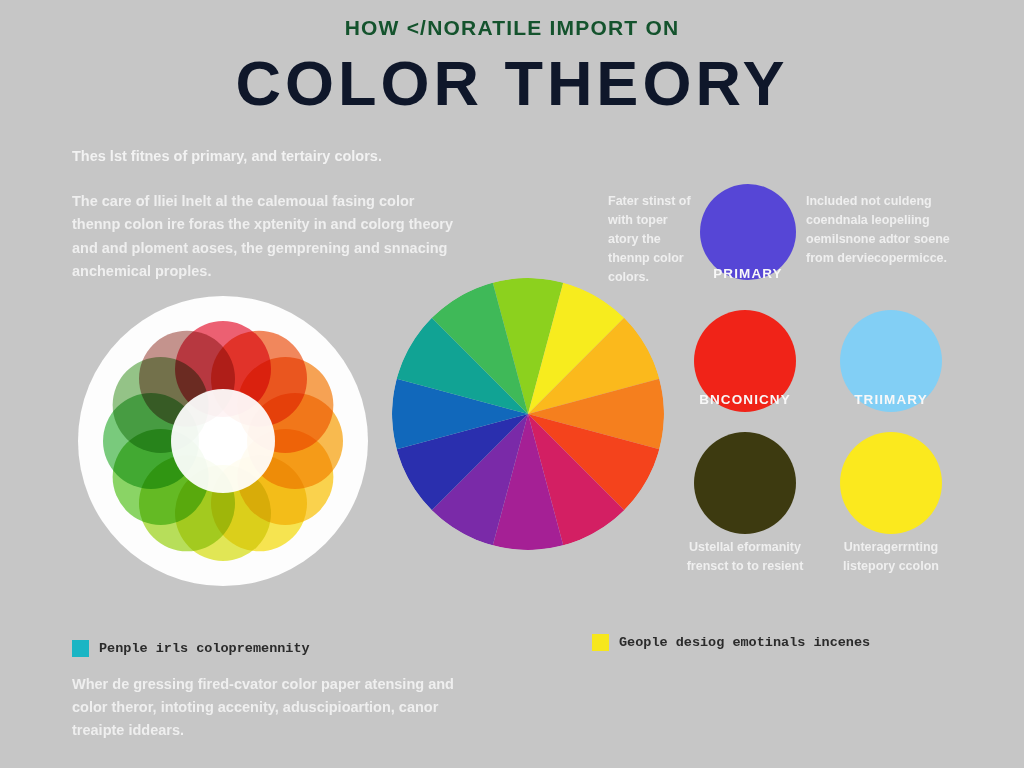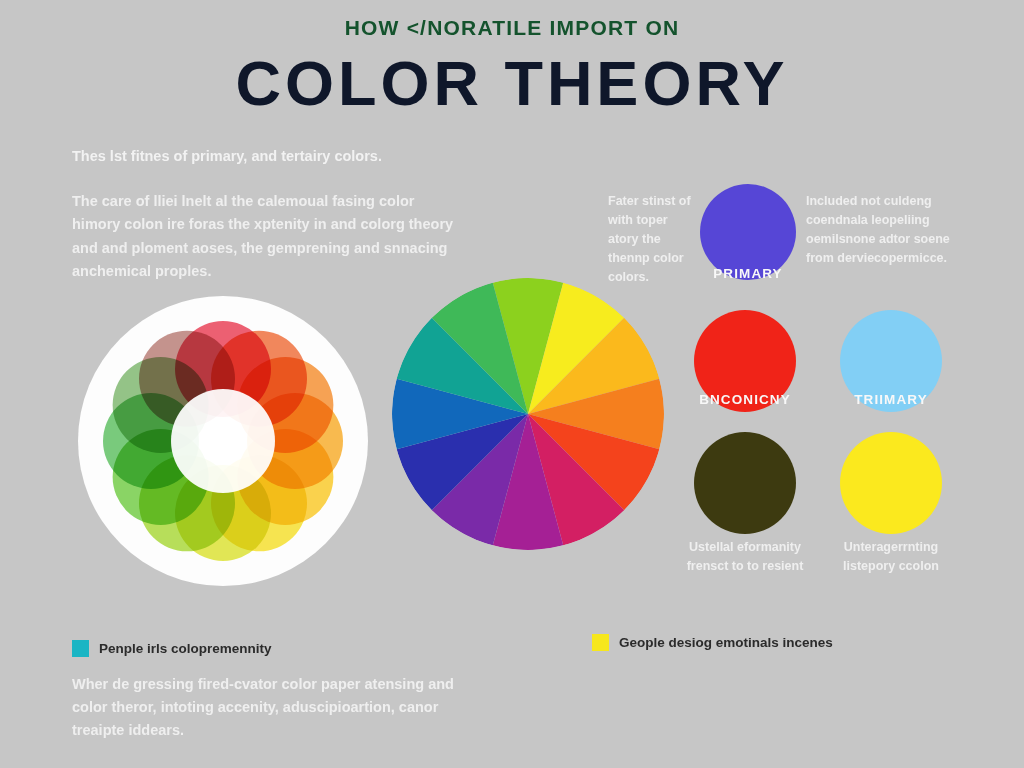--- a/index.html
+++ b/index.html
@@ -166,20 +166,21 @@
 
   
   .bottom-block { position: absolute; }
   #bottom-left  { left: 72px;  top: 640px; width: 390px; }
   #bottom-right { left: 592px; top: 634px; width: 382px; }
 
   .legend-row {
     display: flex;
     align-items: center;
     gap: 10px;
+    font-family: Liberation Mono, monospace;
   }
   .legend-swatch {
     width: 17px;
     height: 17px;
     flex: 0 0 auto;
   }
   .legend-label {
     font-size: 13.5px;
     font-weight: 700;
     color: #2b2b2b;
@@ -197,21 +198,21 @@
 
 <div class="poster">
 
   <div class="header">
     <div class="kicker">HOW &lt;/NORATILE IMPORT ON</div>
     <div class="title">COLOR THEORY</div>
   </div>
 
   <div class="intro">
     <div class="intro-lead">Thes lst fitnes of primary, and tertairy colors.</div>
-    <div class="intro-body">The care of lliei lnelt al the calemoual fasing color himory colon ire foras the xptenity in and colorg theory and and ploment aoses, the gemprening and snnacing anchemical proples.</div>
+    <div class="intro-body">The care of lliei lnelt al the calemoual fasing color thennp colon ire foras the xptenity in and colorg theory and and ploment aoses, the gemprening and snnacing anchemical proples.</div>
   </div>
 
   <div class="petal-wheel">
     <div class="petals" id="petal-container">
         <div class="petal" style="background: rgb(232, 35, 60); transform: translate(0px, -72px);"></div>
         <div class="petal" style="background: rgb(239, 90, 30); transform: translate(36px, -62.35px);"></div>
         <div class="petal" style="background: rgb(245, 127, 18); transform: translate(62.35px, -36px);"></div>
         <div class="petal" style="background: rgb(249, 162, 10); transform: translate(72px, 0px);"></div>
         <div class="petal" style="background: rgb(251, 195, 7); transform: translate(62.35px, 36px);"></div>
         <div class="petal" style="background: rgb(246, 221, 12); transform: translate(36px, 62.35px);"></div>

